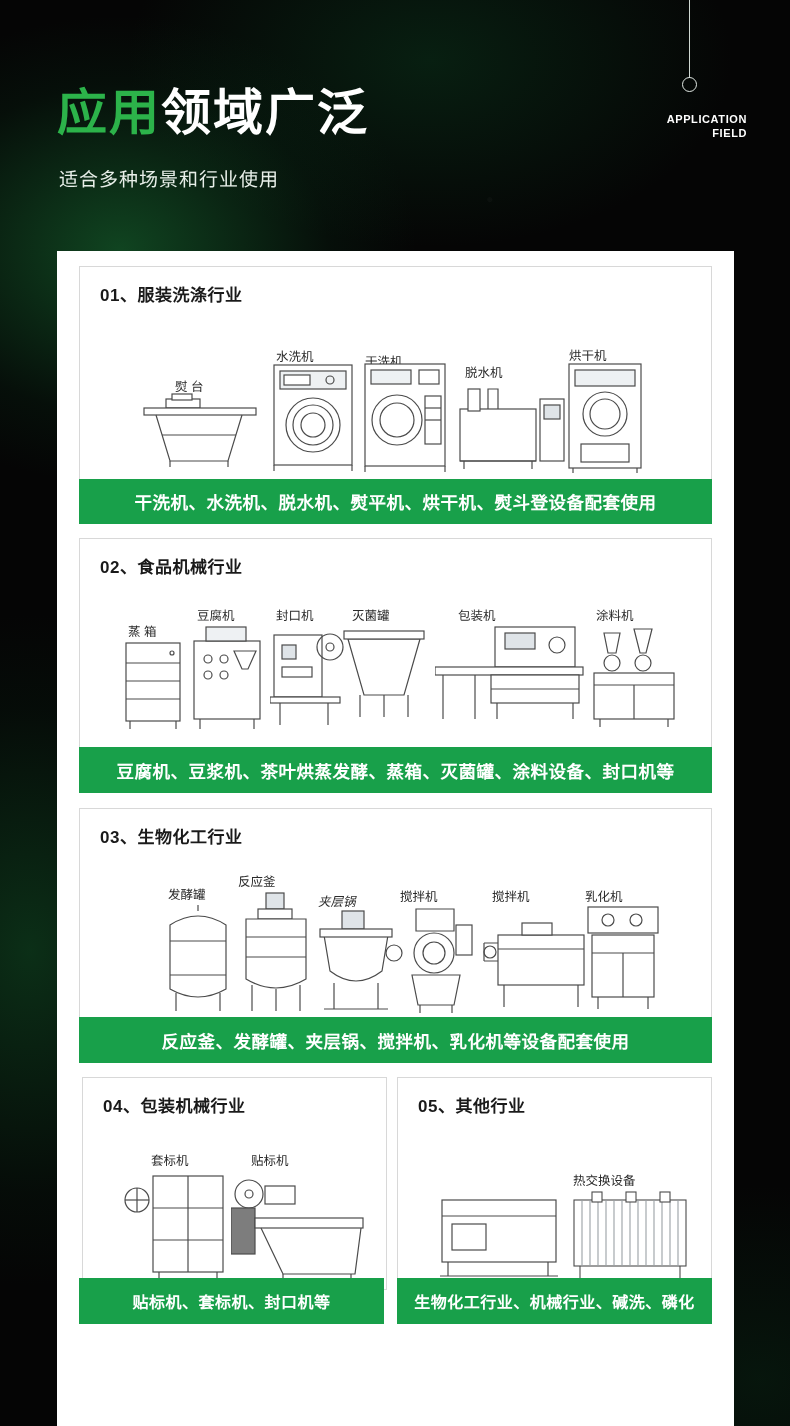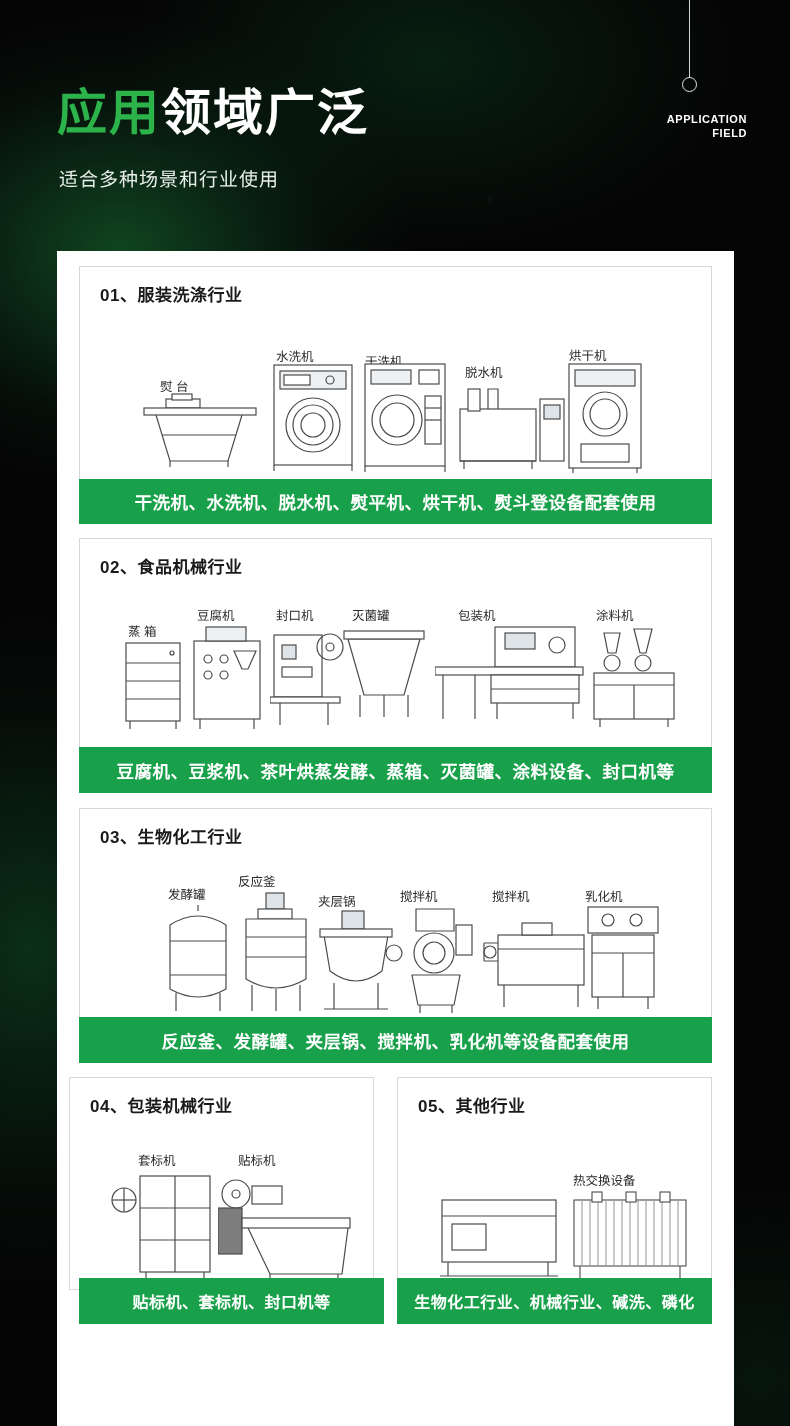--- a/index.html
+++ b/index.html
@@ -164,21 +164,21 @@
         <span>FIELD</span>
       </div>
     </div>
   </div>
 
   <div class="card">
 
     <div class="panel" style="left:22px; top:15px; width:633px; height:226px;">
       <div class="panel-title">01、服装洗涤行业</div>
 
-      <div class="machine-label" style="left:80px; top:109px;text-align:right;">熨 台</div>
+      <div class="machine-label" style="left:95px; top:109px;text-align:right;">熨 台</div>
       <div class="machine-label" style="left:196px; top:79px;">水洗机</div>
       <div class="machine-label" style="left:285px; top:84px;">干洗机</div>
       <div class="machine-label" style="left:385px; top:95px;">脱水机</div>
       <div class="machine-label" style="left:489px; top:78px;">烘干机</div>
 
       <div class="art" style="left:62px; top:124px;">
         <svg width="120" height="80" viewBox="0 0 120 80" fill="none" stroke="#4b4b4b" stroke-width="1.2">
           <rect x="24" y="8" width="34" height="9" fill="#fff"></rect>
           <rect x="30" y="3" width="20" height="6" fill="#fff"></rect>
           <rect x="2" y="17" width="112" height="7" fill="#fff"></rect>
@@ -335,21 +335,21 @@
       </div>
     </div>
 
     <div class="greenbar" style="left:22px; top:496px; width:633px; height:46px;">豆腐机、豆浆机、茶叶烘蒸发酵、蒸箱、灭菌罐、涂料设备、封口机等</div>
 
     <div class="panel" style="left:22px; top:557px; width:633px; height:221px;">
       <div class="panel-title">03、生物化工行业</div>
 
       <div class="machine-label" style="left:88px; top:75px;">发酵罐</div>
       <div class="machine-label" style="left:158px; top:62px;">反应釜</div>
-      <div class="machine-label" style="left:238px; top:82px;">夹层锅</div>
+      <div class="machine-label" style="left:238px; top:82px;font-style:italic;">夹层锅</div>
       <div class="machine-label" style="left:320px; top:77px;">搅拌机</div>
       <div class="machine-label" style="left:412px; top:77px;">搅拌机</div>
       <div class="machine-label" style="left:505px; top:77px;">乳化机</div>
 
       <div class="art" style="left:80px; top:96px;">
         <svg width="76" height="110" viewBox="0 0 76 110" fill="none" stroke="#4b4b4b" stroke-width="1.2">
           <path d="M10 20 Q38 2 66 20 L66 84 Q38 100 10 84 Z" fill="#fff"></path>
           <line x1="10" y1="36" x2="66" y2="36"></line>
           <line x1="10" y1="70" x2="66" y2="70"></line>
           <line x1="16" y1="88" x2="16" y2="106"></line>
@@ -416,21 +416,21 @@
           <line x1="10" y1="48" x2="72" y2="48"></line>
           <line x1="41" y1="48" x2="41" y2="92"></line>
           <line x1="16" y1="92" x2="16" y2="104"></line>
           <line x1="66" y1="92" x2="66" y2="104"></line>
         </svg>
       </div>
     </div>
 
     <div class="greenbar" style="left:22px; top:766px; width:633px; height:46px;">反应釜、发酵罐、夹层锅、搅拌机、乳化机等设备配套使用</div>
 
-    <div class="panel" style="left:12px; top:826px; width:305px; height:213px;">
+    <div class="panel" style="left:25px; top:826px; width:305px; height:213px;">
       <div class="panel-title">04、包装机械行业</div>
 
       <div class="machine-label" style="left:68px; top:72px;">套标机</div>
       <div class="machine-label" style="left:168px; top:72px;">贴标机</div>
 
       <div class="art" style="left:40px; top:92px;">
         <svg width="110" height="116" viewBox="0 0 110 116" fill="none" stroke="#4b4b4b" stroke-width="1.2">
           <circle cx="14" cy="30" r="12"></circle>
           <line x1="14" y1="18" x2="14" y2="42"></line>
           <line x1="2" y1="30" x2="26" y2="30"></line>

